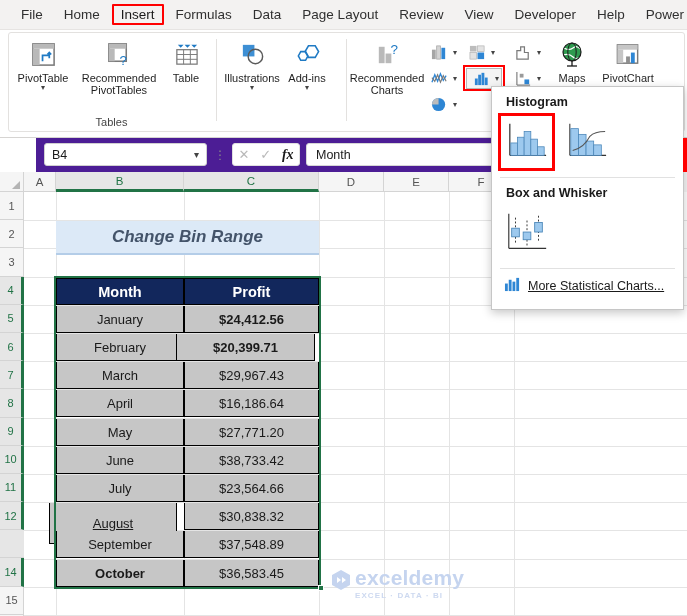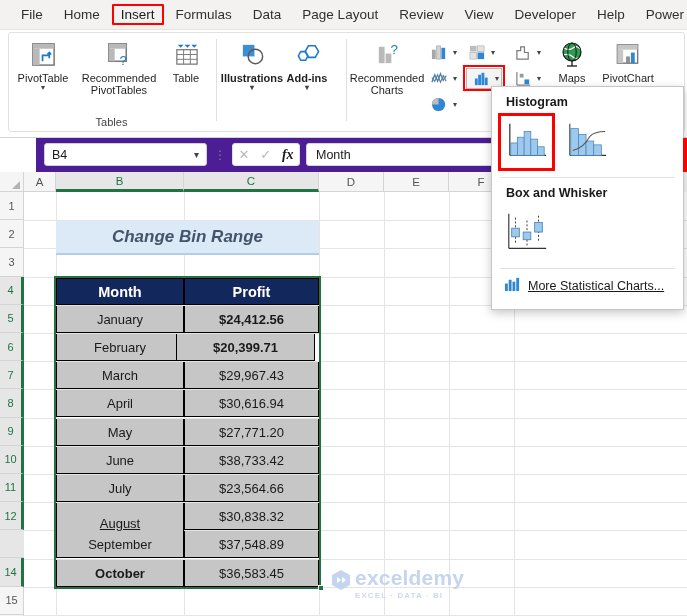--- a/index.html
+++ b/index.html
@@ -249,21 +249,21 @@
               </svg>
             </span>
             <span class="lbl">Table</span>
           </div>
         </div>
         <div class="grp-label">Tables</div>
       </div>
 
       <div class="grp-sep"></div>
 
-      <div class="grp" style="width:125px;font-weight:bold;">
+      <div class="grp" style="width:125px;">
         <div class="grp-row">
           <div class="bigbtn" style="width:66px;">
             <span class="ic">
               <svg width="27" height="27" viewBox="0 0 28 28">
                 <rect x="4" y="4" width="12" height="12" fill="#3d8fd4"></rect>
                 <circle cx="17" cy="16" r="7.5" fill="none" stroke="#5a5a5a" stroke-width="1.5"></circle>
               </svg>
             </span>
             <span class="lbl">Illustrations</span>
             <span class="chev">▾</span>
@@ -540,28 +540,28 @@
         <div class="cell banner" style="left: 32px; top: 29px; width: 263px; height: 34px;">Change Bin Range</div>
         <div class="cell thead" style="left: 32px; top: 86px; width: 128px; height: 27.2px;">Month</div>
         <div class="cell thead" style="left: 160px; top: 86px; width: 135px; height: 27.2px;">Profit</div>
         <div class="cell tcell" style="left: 32px; top: 114px; width: 128px; height: 27.2px;">January</div>
         <div class="cell tcell" style="left: 160px; top: 114px; width: 135px; height: 27.2px; font-weight: bold;">$24,412.56</div>
         <div class="cell tcell" style="left: 32px; top: 142px; width: 128px; height: 27.2px;">February</div>
         <div class="cell tcell" style="left: 152px; top: 142px; width: 139px; height: 27.2px; font-weight: bold;">$20,399.71</div>
         <div class="cell tcell" style="left: 32px; top: 170px; width: 128px; height: 27.2px;">March</div>
         <div class="cell tcell" style="left: 160px; top: 170px; width: 135px; height: 27.2px;">$29,967.43</div>
         <div class="cell tcell" style="left: 32px; top: 198px; width: 128px; height: 27.2px;">April</div>
-        <div class="cell tcell" style="left: 160px; top: 198px; width: 135px; height: 27.2px;">$30,616.94</div>
+        <div class="cell tcell" style="left: 160px; top: 198px; width: 135px; height: 27.2px;">$16,186.64</div>
         <div class="cell tcell" style="left: 32px; top: 227px; width: 128px; height: 27.2px;">May</div>
         <div class="cell tcell" style="left: 160px; top: 227px; width: 135px; height: 27.2px;">$27,771.20</div>
         <div class="cell tcell" style="left: 32px; top: 255px; width: 128px; height: 27.2px;">June</div>
         <div class="cell tcell" style="left: 160px; top: 255px; width: 135px; height: 27.2px;">$38,733.42</div>
         <div class="cell tcell" style="left: 32px; top: 283px; width: 128px; height: 27.2px;">July</div>
         <div class="cell tcell" style="left: 160px; top: 283px; width: 135px; height: 27.2px;">$23,564.66</div>
-        <div class="cell tcell" style="left: 32px; top: 311px; width: 128px; height: 41px; text-decoration: underline;">August</div>
+        <div class="cell tcell" style="left: 25px; top: 311px; width: 128px; height: 41px; text-decoration: underline;">August</div>
         <div class="cell tcell" style="left: 160px; top: 311px; width: 135px; height: 27.2px;">$30,838.32</div>
         <div class="cell tcell" style="left: 32px; top: 339px; width: 128px; height: 27.2px;">September</div>
         <div class="cell tcell" style="left: 160px; top: 339px; width: 135px; height: 27.2px;">$37,548.89</div>
         <div class="cell tcell" style="left: 32px; top: 368px; width: 128px; height: 27.2px; font-weight: bold;">October</div>
         <div class="cell tcell" style="left: 160px; top: 368px; width: 135px; height: 27.2px;">$36,583.45</div>
         <div class="selbox" style="left: 30px; top: 84px; width: 267px; height: 313.2px;"></div>
         <div class="selhandle" style="left: 294px; top: 393px;"></div>
       </div>
   </div>
 

